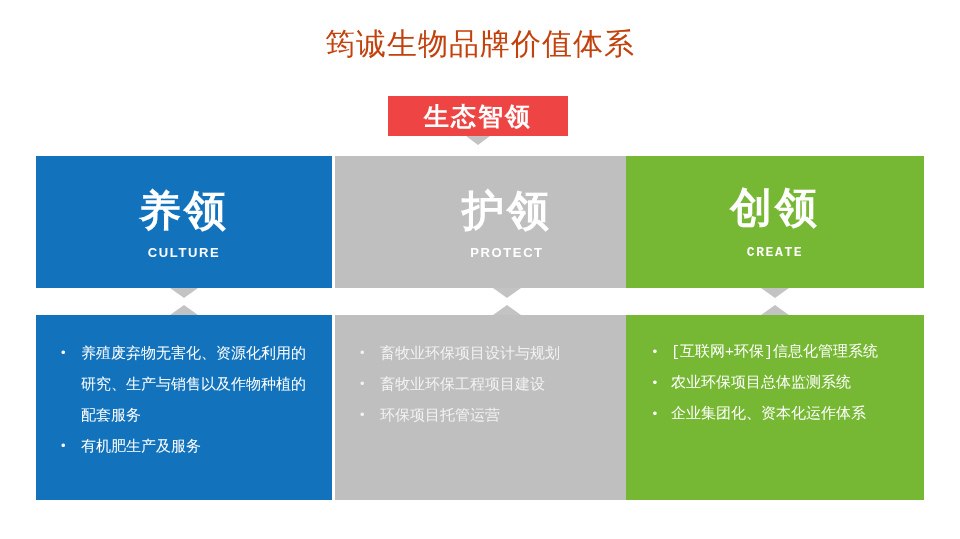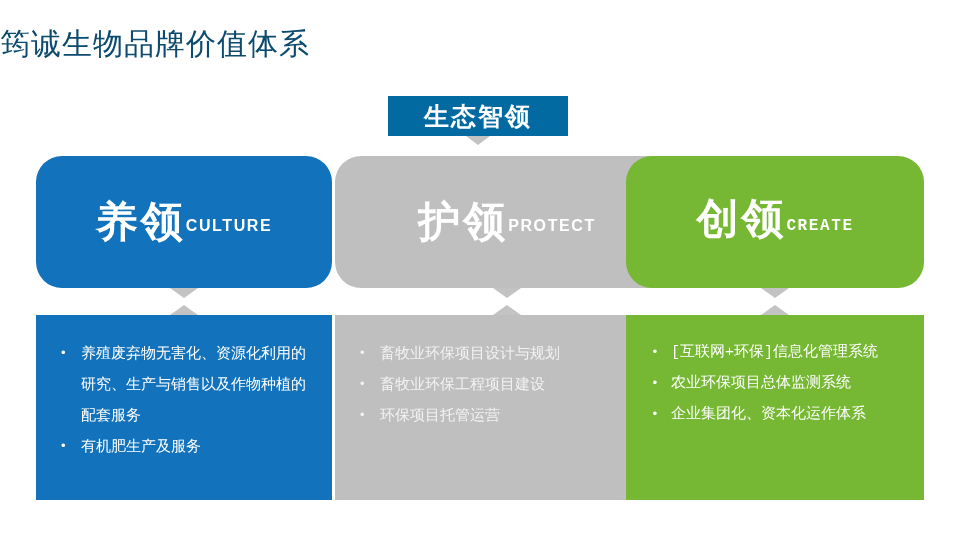--- a/index.html
+++ b/index.html
@@ -15,36 +15,37 @@
     font-family: "Liberation Sans", "DejaVu Sans", sans-serif;
     position: relative;
   }
 
   
   .page-title {
     position: absolute;
     left: 0;
     top: 24px;
     width: 960px;
+    text-align: center;
     font-size: 30px;
     font-weight: 400;
-    color: #0c4a6e;
+    color: #c2410c;
     letter-spacing: 1px;
     line-height: 40px;
     white-space: nowrap;
   }
 
   
   .banner {
     position: absolute;
     left: 388px;
     top: 96px;
     width: 180px;
     height: 40px;
-    background: #0369a1;
+    background: #ef4444;
     display: flex;
     align-items: flex-start;
     justify-content: center;
   }
   .banner-label {
     color: #ffffff;
     font-size: 25px;
     font-weight: bold;
     letter-spacing: 2px;
     line-height: 40px;
@@ -82,37 +83,36 @@
   .col-1 { width: 344px; }
   .col-2 { width: 298px; font-family: Liberation Mono, monospace; }
 
   .head-panel {
     position: absolute;
     left: 0;
     top: 0;
     width: 100%;
     height: 132px;
     display: flex;
-    flex-direction: row;
+    flex-direction: column;
     align-items: center;
     justify-content: center;
     overflow: hidden;
-    border-radius: 26px;
   }
   .head-cn {
     color: #ffffff;
     font-size: 42px;
     font-weight: bold;
     letter-spacing: 3px;
     line-height: 52px;
     white-space: nowrap;
   }
   .head-en {
     color: #ffffff;
-    font-size: 16px;
+    font-size: 13px;
     font-weight: bold;
     letter-spacing: 1.6px;
     margin-top: 8px;
     white-space: nowrap;
   }
 
   
   .chev-down {
     position: absolute;
     top: 132px;

